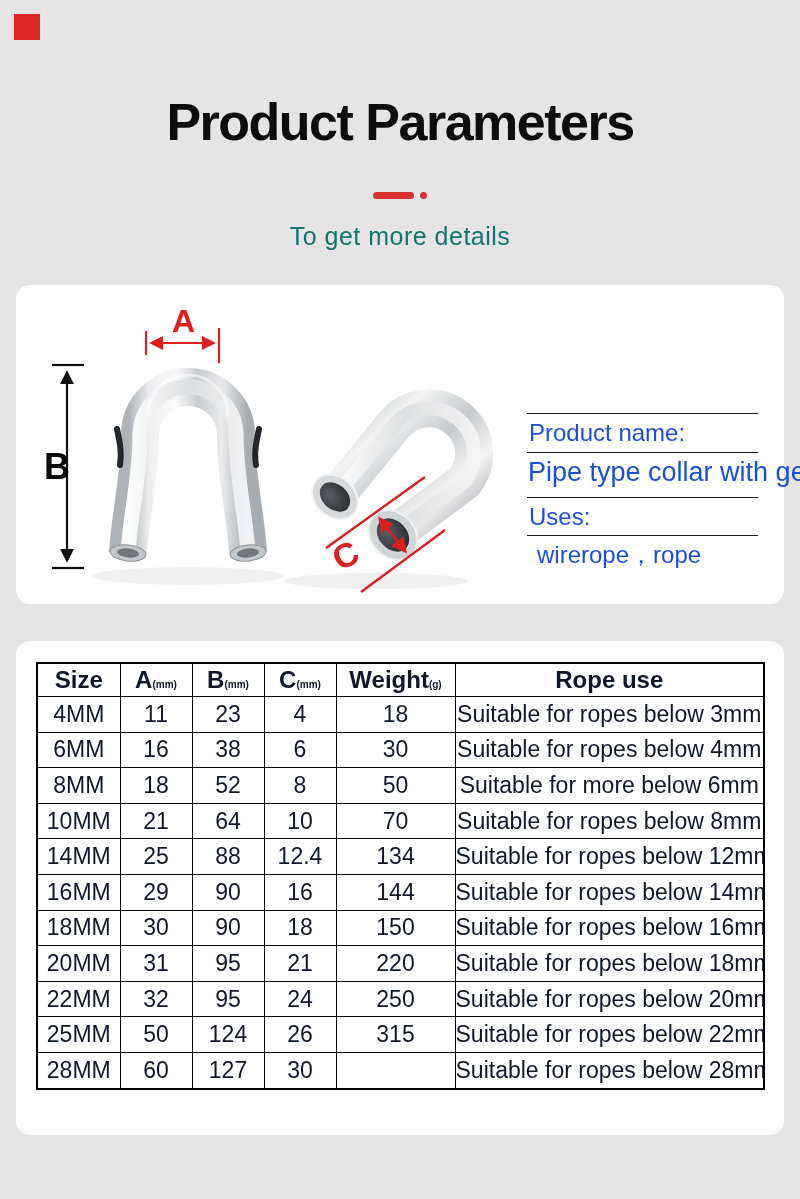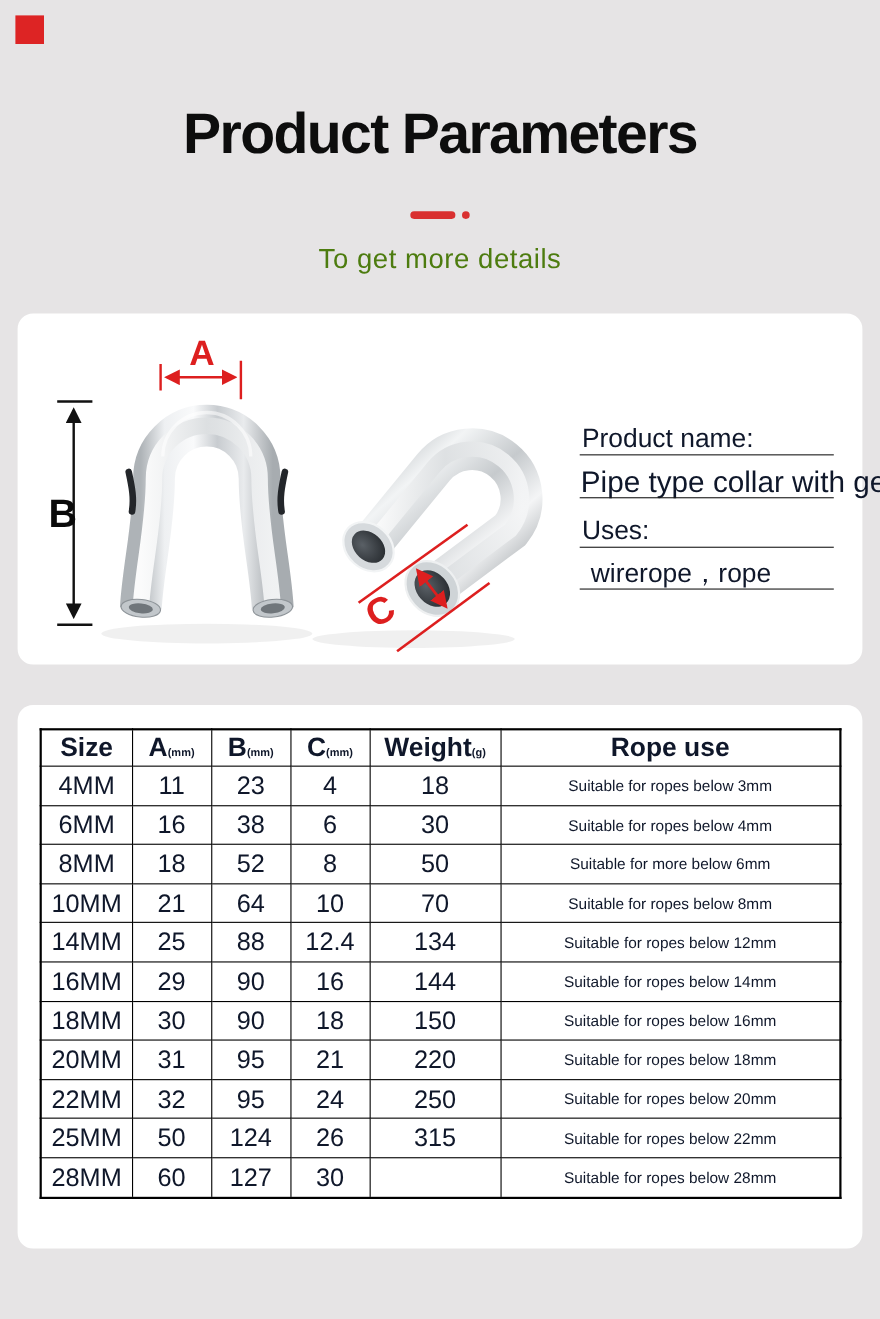--- a/index.html
+++ b/index.html
@@ -8,39 +8,39 @@
   html,body{margin:0;padding:0;background:#fff;}
   .page{position:relative;width:800px;height:1199px;background:var(--bg);
         font-family:"Liberation Sans",sans-serif;overflow:hidden;}
   .corner-square{position:absolute;left:14px;top:14px;width:26px;height:26px;background:var(--accent);}
   .title{position:absolute;left:0;top:92px;width:100%;text-align:center;
          font-size:52px;font-weight:bold;letter-spacing:-1.5px;color:var(--ink);white-space:nowrap;}
   .dashrow{position:absolute;left:0;top:192px;width:100%;display:flex;justify-content:center;align-items:center;gap:6px;}
   .dash{width:41px;height:7px;border-radius:4px;background:#d93030;}
   .dot{width:7px;height:7px;border-radius:50%;background:#d93030;}
   .subtitle{position:absolute;left:0;top:222px;width:100%;text-align:center;
-            font-size:25px;color:#4d7c0f;letter-spacing:0.5px;}
+            font-size:25px;color:#0f766e;letter-spacing:0.5px;}
   .card{position:absolute;left:16px;width:768px;background:#ffffff;border-radius:14px;}
   .card1{top:285px;height:319px;}
   .card2{top:641px;height:494px;}
   .photo-svg{position:absolute;left:0;top:0;width:768px;height:319px;display:block;}
   
-  .tb{position:absolute;font-size:24px;color:#0f172a;white-space:nowrap;}
+  .tb{position:absolute;font-size:24px;color:#1d4ed8;white-space:nowrap;margin-top:34px;}
   .tb-name{font-size:27px;}
   .tb-uses-val{padding-left:8px;}
   .uline{position:absolute;left:511px;width:231px;height:0;border-top:1.6px solid #1a1a1a;}
   
   .spec-table{position:absolute;left:20px;top:21px;border-collapse:collapse;table-layout:fixed;
               width:727px;color:#0f172a;}
   .spec-table th,.spec-table td{border:1px solid #000;text-align:center;vertical-align:middle;
               padding:0;overflow:hidden;white-space:nowrap;}
   .spec-table{border:2px solid #000;}
   .spec-table th{height:32px;font-size:24px;font-weight:bold;}
   .spec-table td{height:34.6px;font-size:23px;font-weight:normal;}
-  .spec-table td.rope{font-size:14px;}
+  .spec-table td.rope{font-size:23px;}
   .hs{font-size:10px;font-weight:bold;}
   .col-size{width:83px;} .col-a{width:72px;} .col-b{width:72px;} .col-c{width:72px;}
   .col-w{width:119px;} .col-rope{width:309px;}
 </style>
 </head>
 <body>
 
 <div class="page">
 
   <div class="corner-square"></div>

